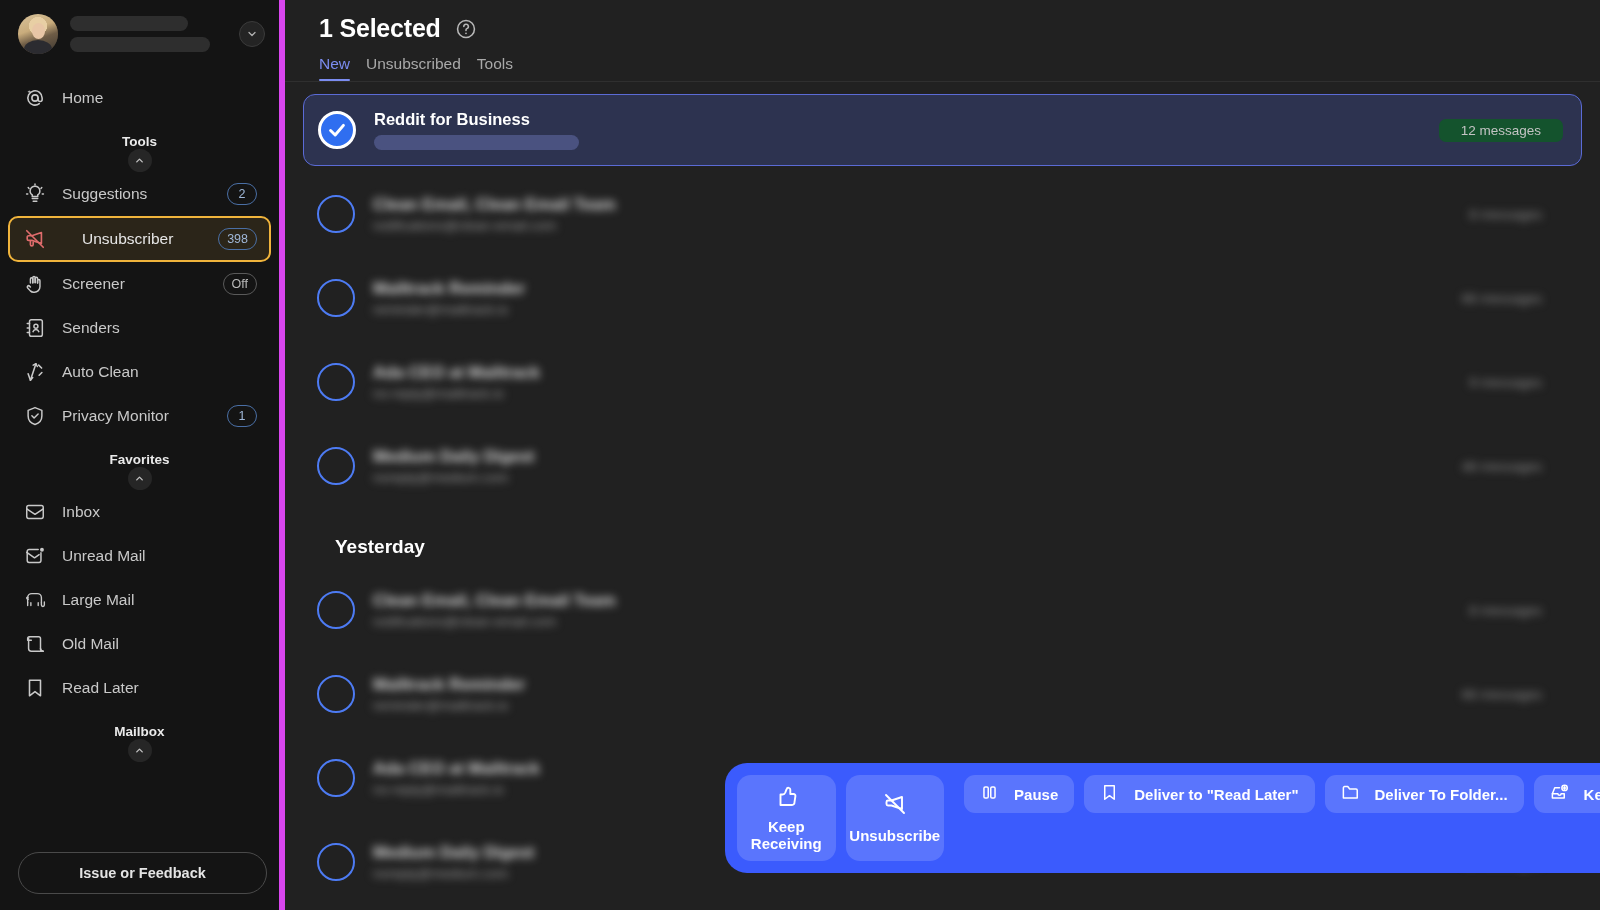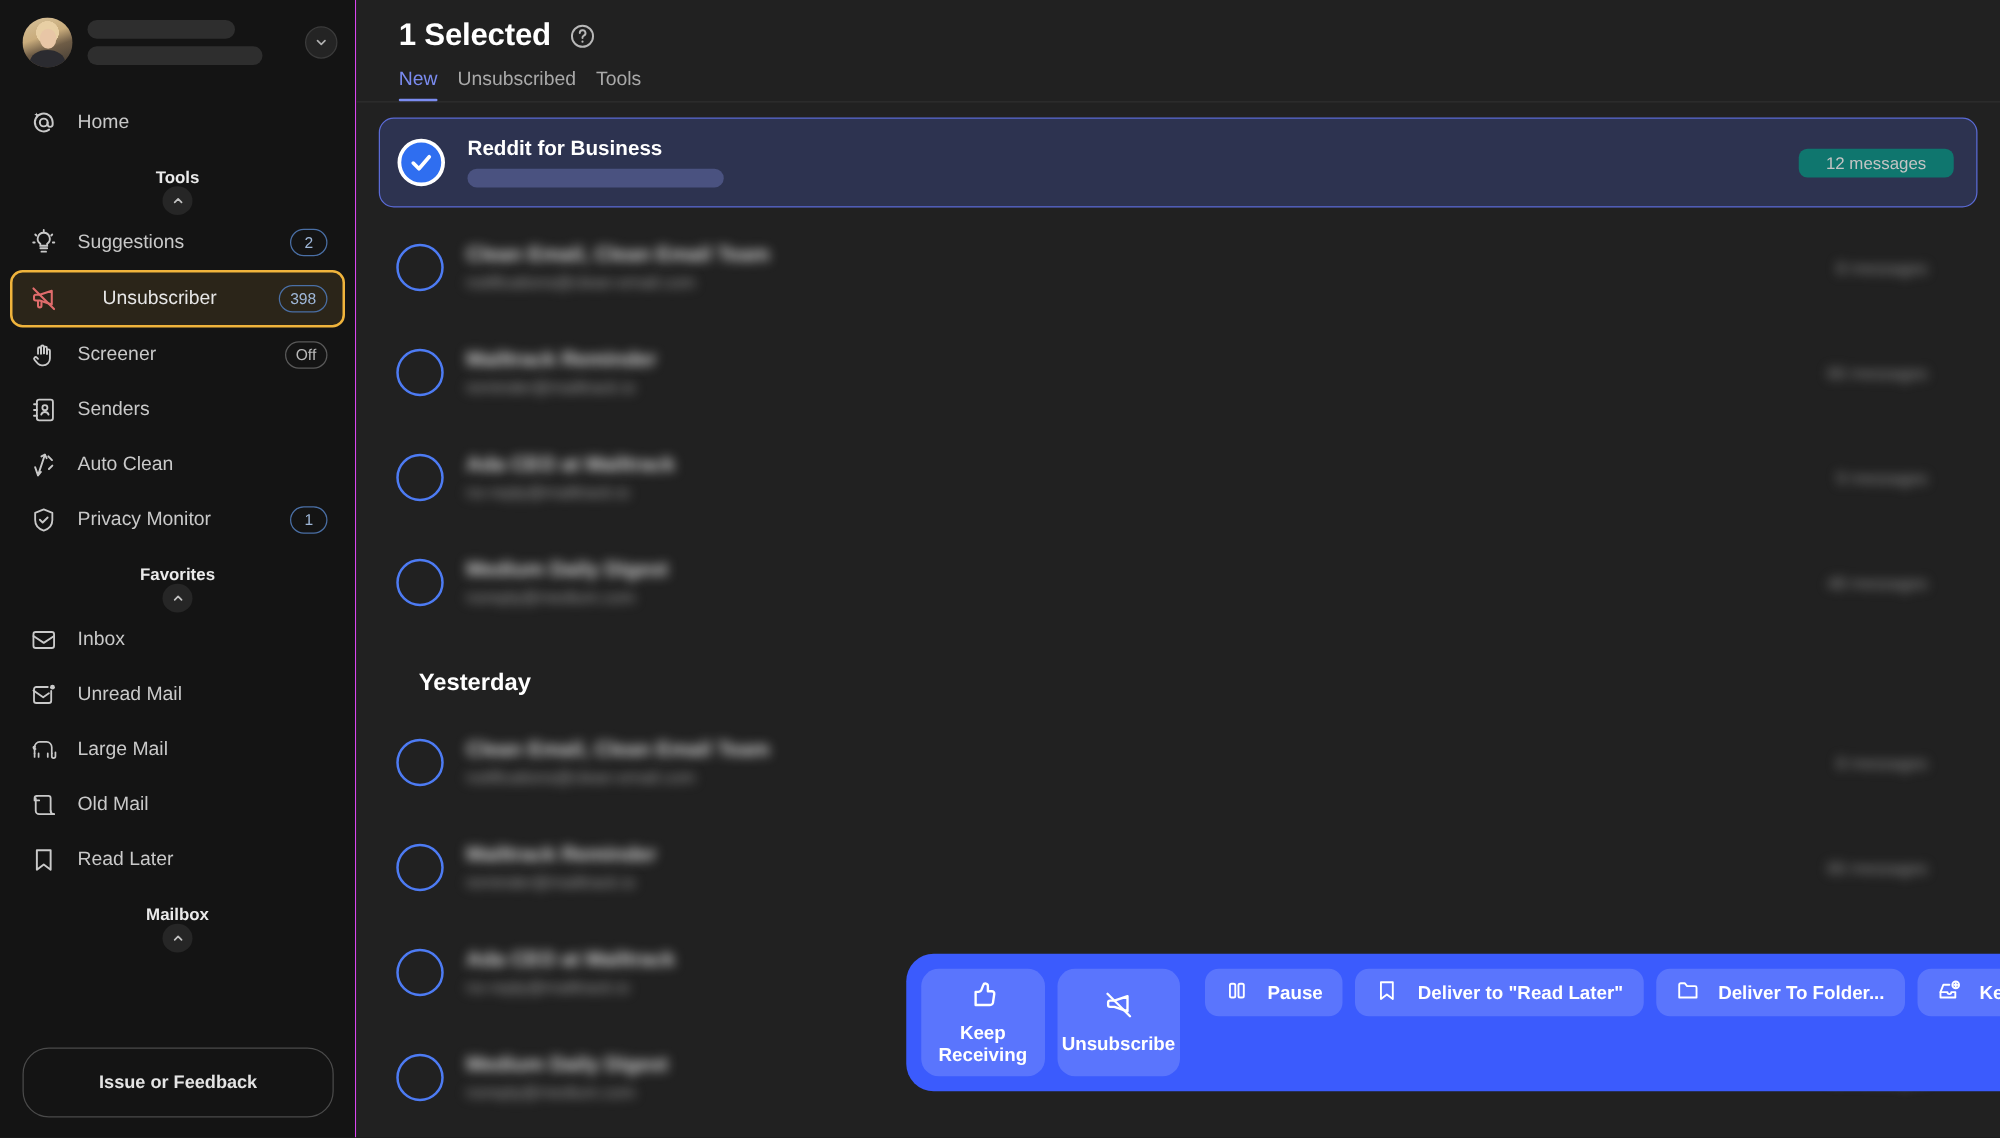--- a/index.html
+++ b/index.html
@@ -8,21 +8,21 @@
     background: #1c1c1c;
     font-family: "Liberation Sans", sans-serif;
     overflow: hidden;
   }
   #app { position: relative; width: 1600px; height: 910px; display: flex; }
 
   
   .sidebar {
     width: 285px; height: 910px;
     background: #141414;
-    border-right: 1px solid #d946ef;
+    border-right: 6px solid #d946ef;
     position: relative;
     flex: 0 0 285px;
     overflow: hidden;
   }
 
   .acct-row {
     display: flex; align-items: center;
     padding: 10px 14px 0 18px;
     height: 58px;
   }
@@ -99,21 +99,21 @@
     gap: 20px;
   }
   .nav-item.highlight .lbl { color: #e6e6e6; }
 
   .feedback-wrap {
     position: absolute; left: 0; bottom: 0; width: 285px;
     padding: 10px 18px 16px 18px;
     background: #141414;
   }
   .feedback-btn {
-    width: 100%; height: 56px;
+    width: 100%; height: 42px;
     border: 1px solid #4a4a4a; border-radius: 21px;
     background: transparent; color: #e4e4e4;
     font-size: 14.5px; font-weight: bold;
     font-family: "Liberation Sans", sans-serif;
   }
 
   
   .main { flex: 1; height: 910px; position: relative; background: #212121; overflow: hidden; }
 
   .main-head { padding: 14px 0 0 34px; }
@@ -154,21 +154,21 @@
 
   .row-text { flex: 1; min-width: 0; }
   .sender { font-size: 16.5px; font-weight: bold; color: #ffffff; }
   .sender.blur { filter: blur(4.2px); color: #d6d6d6; }
   .email-line { font-size: 13.5px; color: #9a9a9a; margin-top: 4px; }
   .email-line.blur { filter: blur(4.2px); }
   .sel-redact { width: 205px; height: 15px; border-radius: 8px; background: #4a5280; margin-top: 6px; }
 
   .msg-count {
     font-size: 13.5px; color: #c4c4c4;
-    background: #0f766e; border-radius: 7px; padding: 4px 22px;
+    background: #14532d; border-radius: 7px; padding: 4px 22px;
     white-space: nowrap;
   }
   .msg-count.blur { filter: blur(4.2px); background: transparent; color: #8c8c8c; }
 
   .section-head {
     font-size: 19px; font-weight: bold; color: #ffffff;
     padding: 34px 0 4px 32px;
   }
 
   

